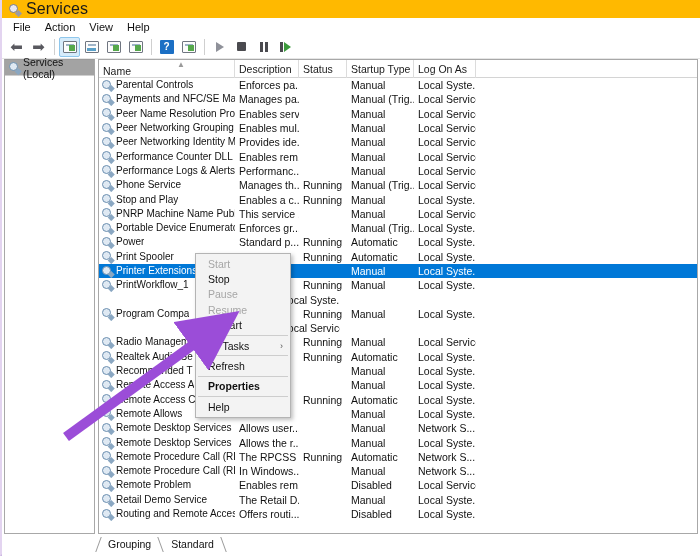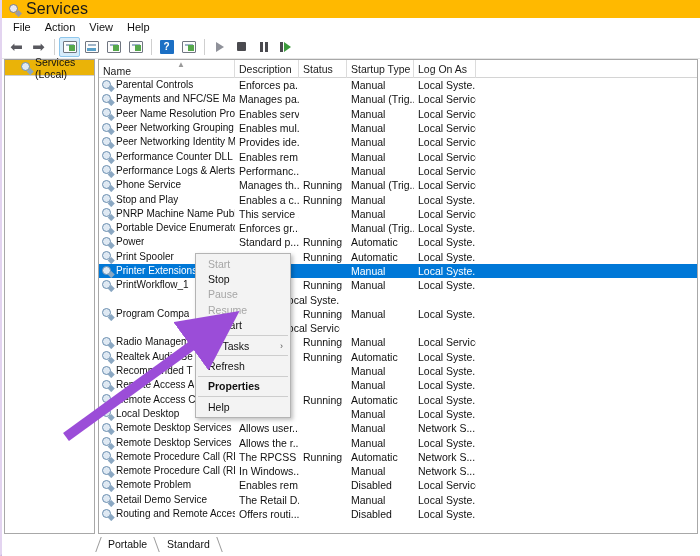--- a/index.html
+++ b/index.html
@@ -146,22 +146,22 @@
   .left-pane {
     position: absolute; left: 2px; top: 0;
     width: 91px; height: 475px;
     background: #ffffff;
     border: 1px solid #a8a8a8;
     border-top: 1px solid #9a9a9a;
   }
   .tree-node {
     display: flex; align-items: center;
     height: 16px;
-    background: #eab308;
-    padding-left: 15px;
+    background: #a3a3a3;
+    padding-left: 3px;
     border-bottom: 1px solid #cfcfcf;
   }
   .svc-ico {
     width: 12px; height: 12px; position: relative; flex: none; margin-right: 3px;
   }
   .svc-ico .ring {
     position: absolute; left: 0.5px; top: 0.5px;
     width: 9px; height: 9px;
     border: 1.5px solid #6b8fb0;
     border-radius: 50%;
@@ -673,21 +673,21 @@
             <div class="cell c-stat">Running</div>
             <div class="cell c-start">Automatic</div>
             <div class="cell c-logon">Local Syste...</div>
           </div>
           <div class="row">
             <div class="cell c-name">
               <span class="svc-ico">
                 <i class="ring"></i>
                 <i class="tail"></i>
               </span>
-              <span class="nm">Local Desktop</span>
+              <span class="nm">Remote Allows</span>
             </div>
             <div class="cell c-desc"></div>
             <div class="cell c-stat"></div>
             <div class="cell c-start">Manual</div>
             <div class="cell c-logon">Local Syste...</div>
           </div>
           <div class="row">
             <div class="cell c-name">
               <span class="svc-ico">
                 <i class="ring"></i>
@@ -777,21 +777,21 @@
             <div class="cell c-stat"></div>
             <div class="cell c-start">Disabled</div>
             <div class="cell c-logon">Local Syste...</div>
           </div>
         </div>
     </div>
 
     <div class="tabs">
       <div class="tab">
         <span class="slash-l"></span>
-        <span>Portable</span>
+        <span>Grouping</span>
         <span class="slash-r"></span>
       </div>
       <div class="tab">
         <span>Standard</span>
         <span class="slash-r"></span>
       </div>
     </div>
 
   </div>
 

